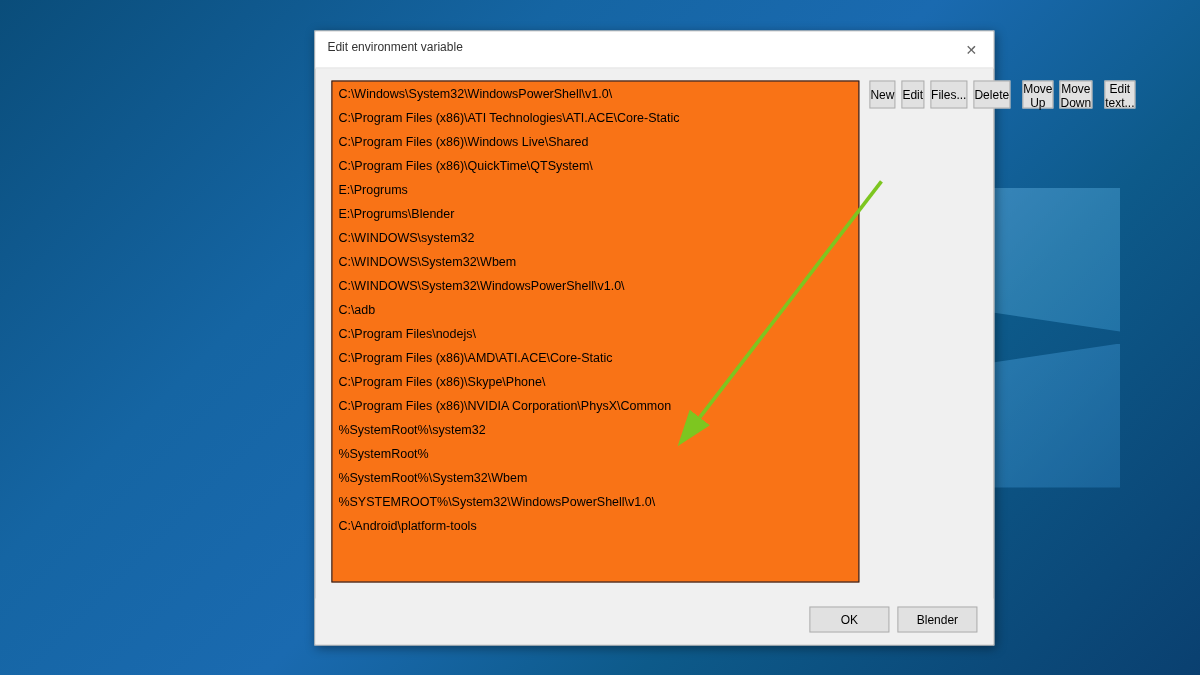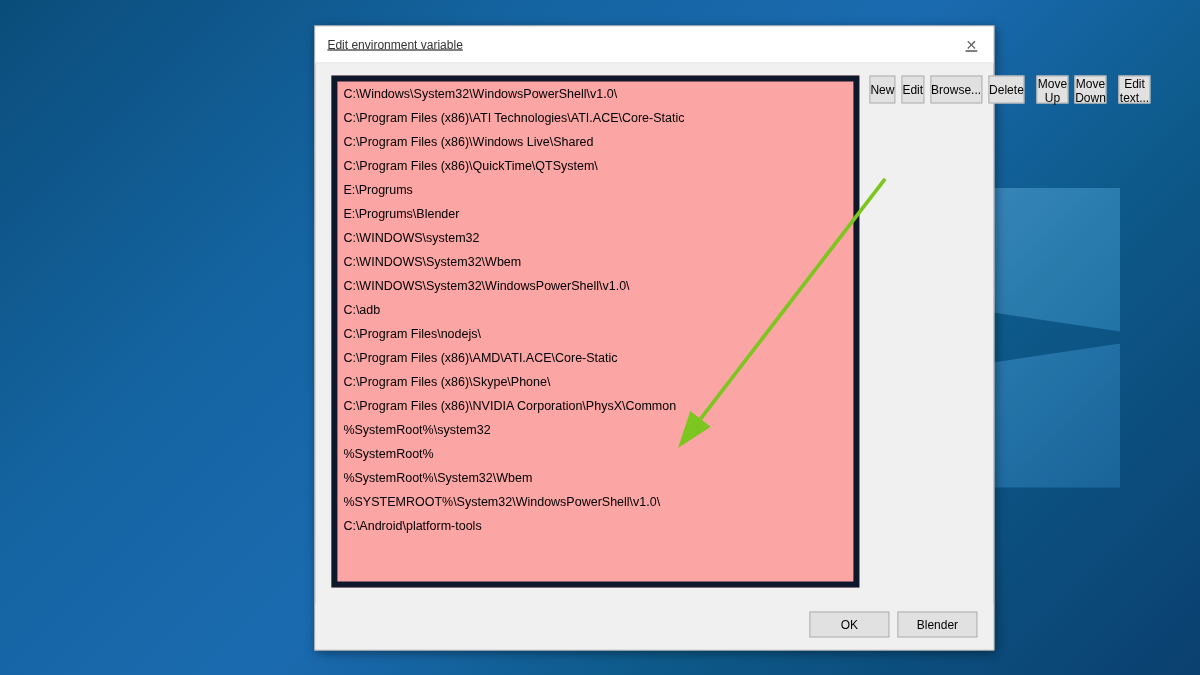--- a/index.html
+++ b/index.html
@@ -84,24 +84,22 @@
       width: 680px;
       background: #f0f0f0;
       border: 1px solid #aaa;
       box-shadow: 2px 2px 10px rgba(0,0,0,0.4);
     }
 
     .dialog-titlebar {
       background: #ffffff;
       padding: 8px 12px;
       display: flex;
-      align-items: center;
       justify-content: space-between;
       border-bottom: 1px solid #ddd;
-      text-decoration: underline;
     }
 
     .dialog-title {
       font-size: 12px;
       color: #333;
       font-weight: 400;
     }
 
     .dialog-close {
       width: 20px;
@@ -120,22 +118,22 @@
 
     .dialog-content {
       padding: 12px 16px 16px 16px;
       display: flex;
       gap: 10px;
     }
 
     
     .list-container {
       flex: 1;
-      background: #fca5a5;
-      border: 6px solid #0f172a;
+      background: #f97316;
+      border: 1px solid #0f172a;
       overflow: hidden;
       position: relative;
     }
 
     .list-scroll-area {
       height: 500px;
       overflow-y: scroll;
       overflow-x: hidden;
     }
 
@@ -259,21 +257,21 @@
             <div class="list-item">%SystemRoot%</div>
             <div class="list-item">%SystemRoot%\System32\Wbem</div>
             <div class="list-item">%SYSTEMROOT%\System32\WindowsPowerShell\v1.0\</div>
             <div class="list-item">C:\Android\platform-tools</div>
           </div>
       </div>
 
       <div class="buttons-panel">
         <button class="action-btn">New</button>
         <button class="action-btn">Edit</button>
-        <button class="action-btn">Browse...</button>
+        <button class="action-btn">Files...</button>
         <button class="action-btn">Delete</button>
         <div class="btn-spacer"></div>
         <button class="action-btn">Move Up</button>
         <button class="action-btn">Move Down</button>
         <div class="btn-spacer"></div>
         <button class="action-btn">Edit text...</button>
       </div>
     </div>
 
     <div class="dialog-footer">

